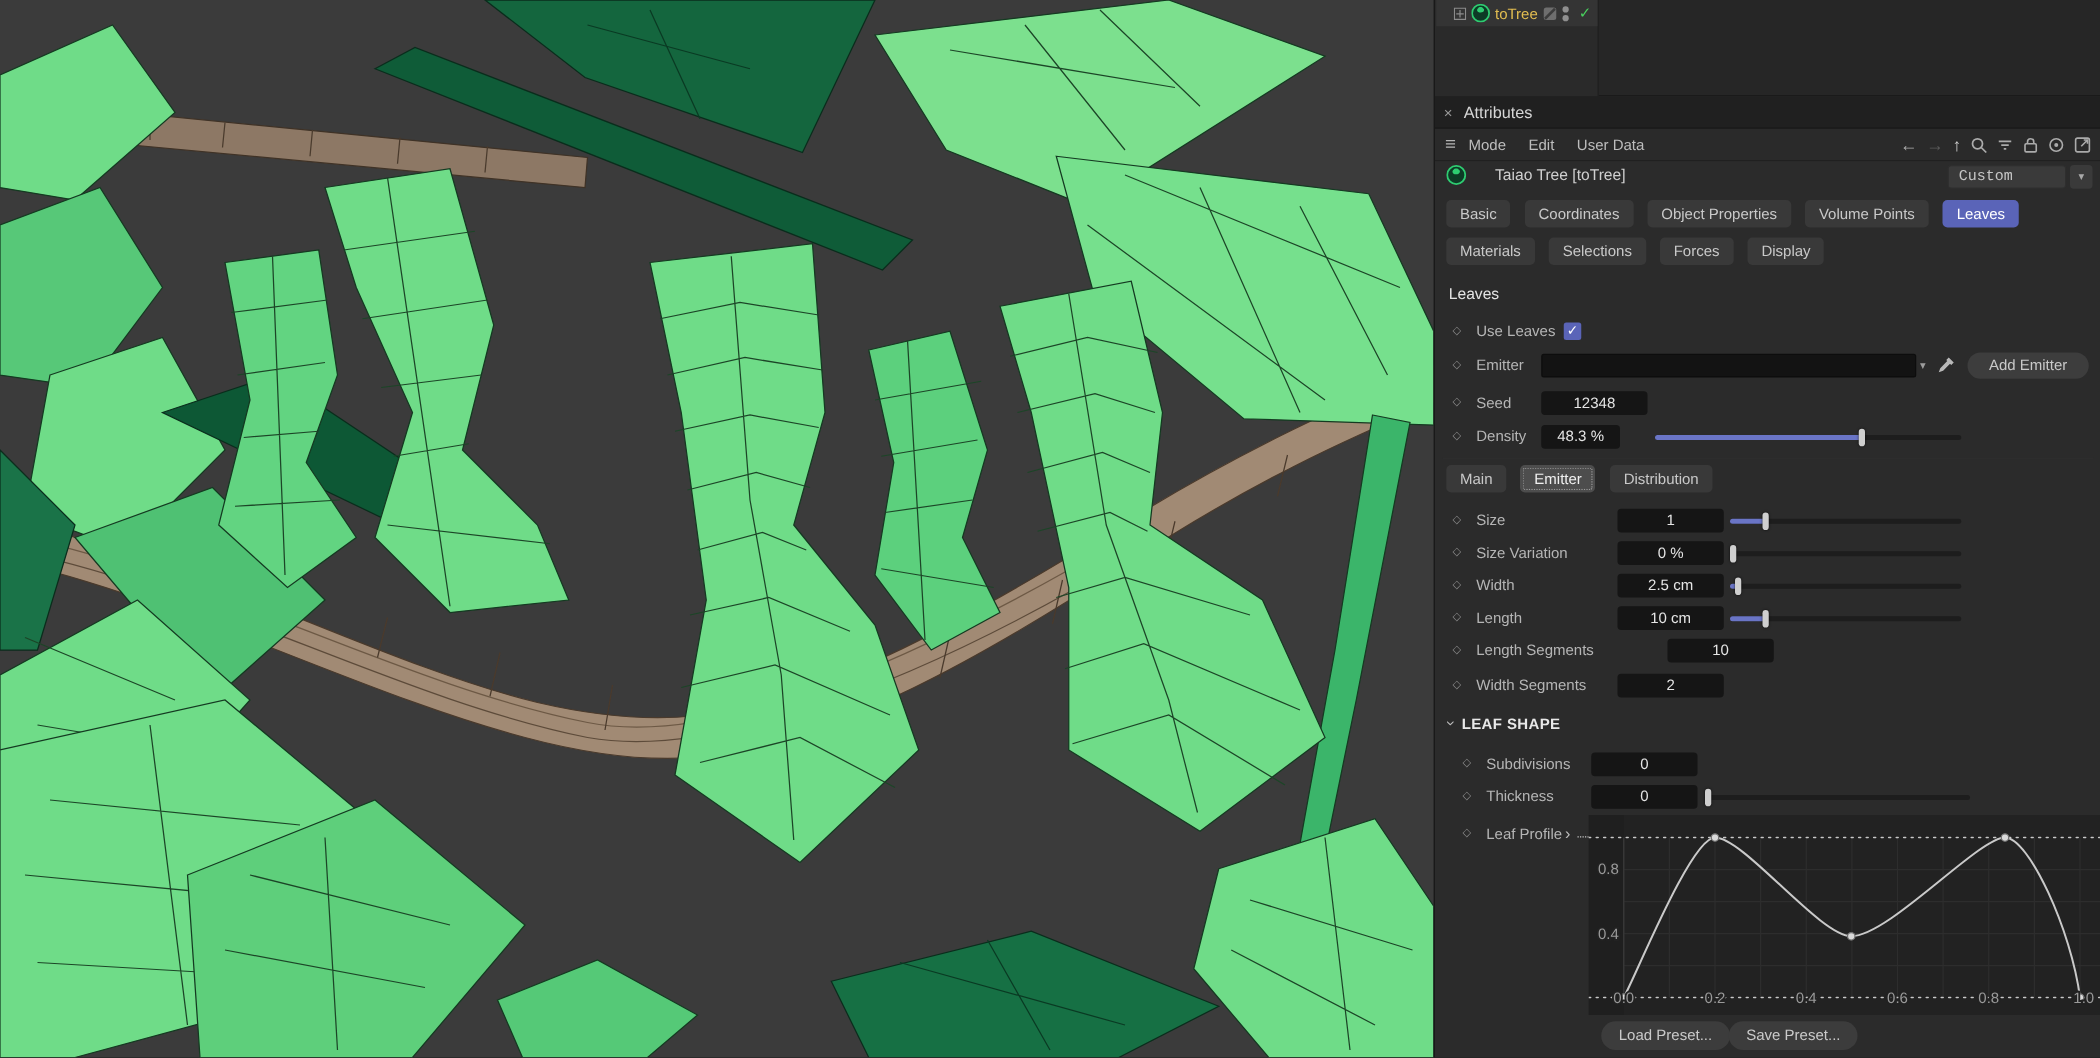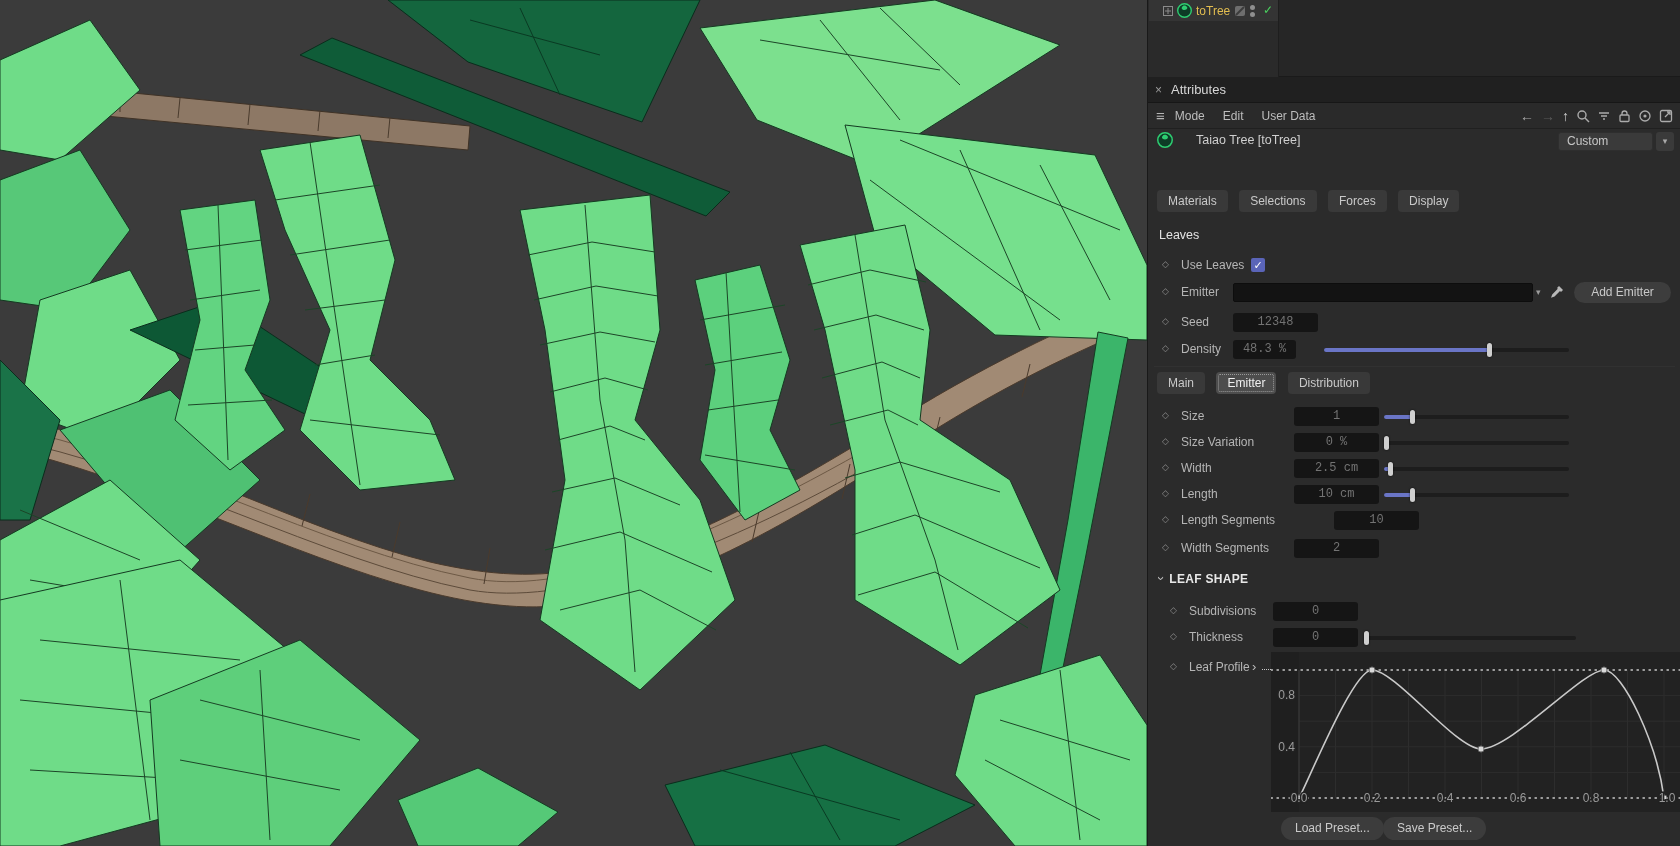--- a/index.html
+++ b/index.html
@@ -36,21 +36,21 @@
   .presetarrow{background:#3a3a3a;border-radius:3px;color:#a9a9a9;font-size:9px;width:18px;height:19px;text-align:center;line-height:19px;}
   .tab{display:inline-block;background:#393939;border-radius:4px;color:#c9c9c9;font-size:12px;padding:4px 11px;margin-right:7px;}
   .tab.active{background:#5a64b8;color:#ffffff;}
   .tab.focus{background:#4d4d4d;color:#f0f0f0;outline:1px dotted #9a9a9a;outline-offset:-3px;}
   .sectionlabel{color:#e3e3e3;font-size:12.5px;}
   .prow{position:absolute;left:0;width:533px;height:24px;}
   .dia{position:absolute;left:14px;top:5px;color:#8b8b8b;font-size:9px;}
   .dia.l2{left:22px;}
   .plabel{position:absolute;left:33px;top:4px;color:#b5b5b5;font-size:12px;white-space:nowrap;}
   .plabel.l2{left:41px;}
-  .vbox{position:absolute;top:2px;height:19px;background:#151515;border-radius:3px;color:#737373;font-size:12px;text-align:center;line-height:19px;font-family:Liberation Mono, monospace;}
+  .vbox{position:absolute;top:2px;height:19px;background:#151515;border-radius:3px;color:#e5e5e5;font-size:12px;text-align:center;line-height:19px;}
   .chk{position:absolute;left:103px;top:4px;width:14px;height:14px;background:#5a64b8;border-radius:2px;color:#fff;font-size:11px;line-height:14px;text-align:center;}
   .linkfield{position:absolute;left:85px;top:2px;width:300px;height:19px;background:#131313;border:1px solid #0d0d0d;border-radius:2px;color:#ddd;font-size:12px;padding:0 4px;outline:none;font-family:"Liberation Sans",sans-serif;}
   .fieldarrow{position:absolute;left:388px;top:6px;color:#9c9c9c;font-size:9px;}
   .pillbtn{position:absolute;top:1px;height:21px;background:#3d3d3d;border-radius:11px;color:#c9c9c9;font-size:12px;line-height:21px;text-align:center;}
   .slider{position:absolute;top:10px;height:4px;background:#1d1d1d;border-radius:2px;}
   .slider .fill{position:absolute;left:0;top:0;height:4px;background:#6a75c6;border-radius:2px;}
   .slider .knob{position:absolute;top:-5px;width:5px;height:14px;background:#cfcfcf;border-radius:2.5px;box-shadow:0 0 2px rgba(0,0,0,.8);}
   .divider{position:absolute;left:6px;width:521px;height:1px;background:#232323;border-bottom:1px solid #313131;}
   .grouphdr{color:#e8e8e8;font-size:12px;font-weight:bold;letter-spacing:.3px;}
   .chev{display:inline-block;color:#bdbdbd;font-size:13px;transform:rotate(90deg);transform-origin:center;margin-right:6px;}
@@ -208,23 +208,30 @@
 
     <div class="attr-body">
 
       <div class="abs" style="left:9px;top:3px;display:flex;align-items:center;gap:23px;">
         <svg width="16" height="16" viewBox="0 0 15 15">
           <circle cx="7.5" cy="7.5" r="6.8" fill="#0d3b26" stroke="#2ecc71" stroke-width="1.4"></circle>
           <path d="M7.5,11.5 V7 M7.5,7 C4.5,7 4,4.5 5.5,3.5 C5.8,2.3 9,2.2 9.4,3.6 C11,4.3 10.5,7 7.5,7 Z" fill="#2ecc71" stroke="none"></path>
         </svg>
         <span class="objtitle">Taiao Tree [toTree]</span>
       </div>
-      <div class="abs presetbox" style="left:410px;top:3px;width:95px;">Custom</div>
+      <div class="abs presetbox" style="left:410px;top:3px;width:95px;font-family:Liberation Mono, monospace;">Custom</div>
       <div class="abs presetarrow" style="left:508px;top:3px;">▾</div>
 
+      <div class="abs" style="left:9px;top:31px;white-space:nowrap;">
+        <span class="tab">Basic</span>
+        <span class="tab">Coordinates</span>
+        <span class="tab">Object Properties</span>
+        <span class="tab">Volume Points</span>
+        <span class="tab active">Leaves</span>
+      </div>
       <div class="abs" style="left:9px;top:61px;white-space:nowrap;">
         <span class="tab">Materials</span>
         <span class="tab">Selections</span>
         <span class="tab">Forces</span>
         <span class="tab">Display</span>
       </div>
 
       <div class="abs sectionlabel" style="left:11px;top:99px;">Leaves</div>
 
       <div class="prow" style="top:125px;">

